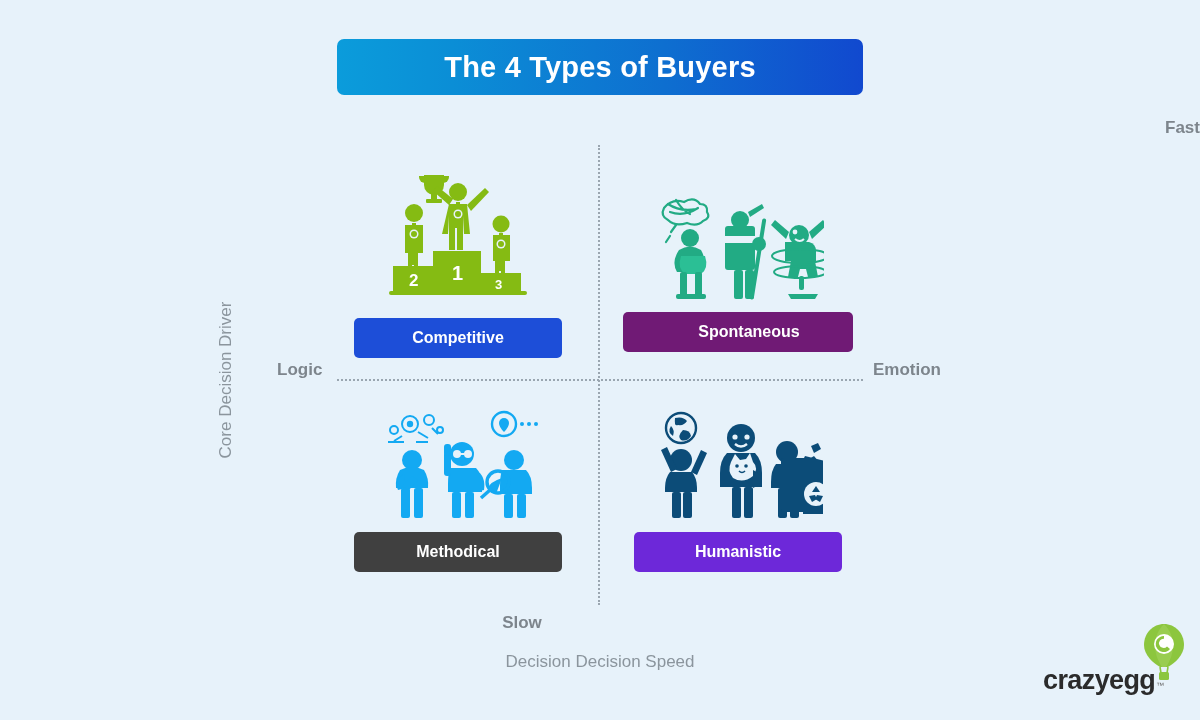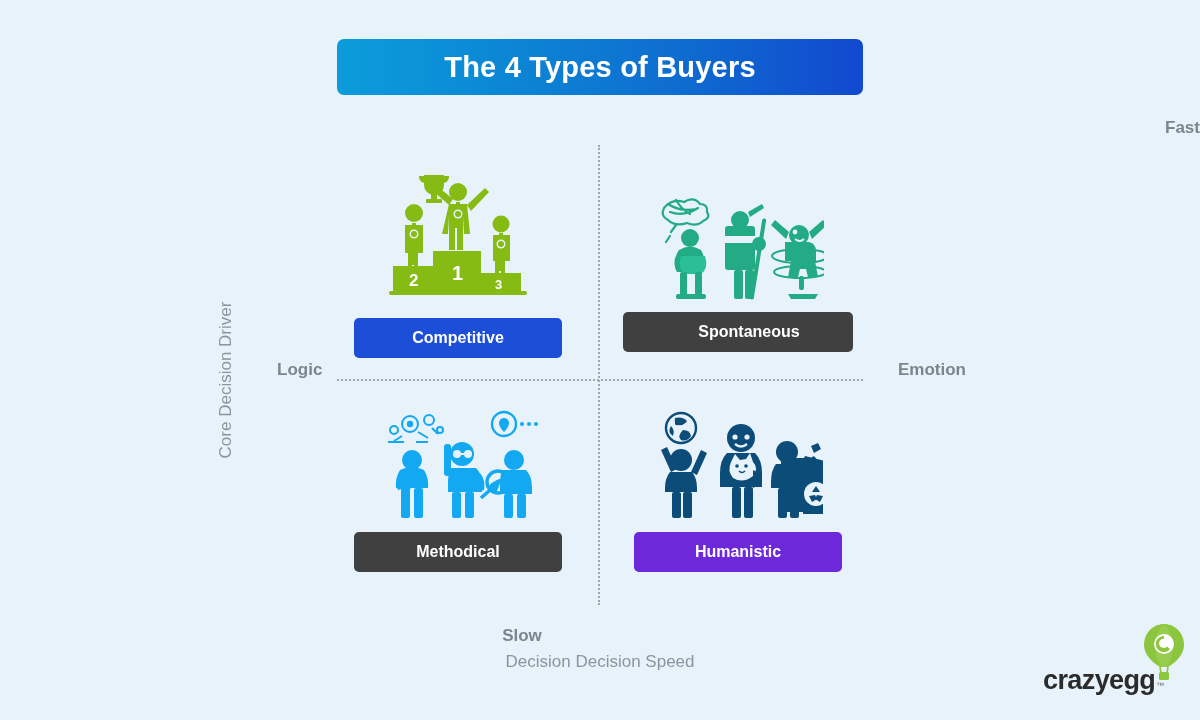--- a/index.html
+++ b/index.html
@@ -58,23 +58,23 @@
   }
 
   .axis-cap {
     position: absolute;
     color: #7d858c;
     font-size: 17px;
     font-weight: bold;
     white-space: nowrap;
   }
   #cap-fast { left: 0; top: 118px; width: 1200px; text-align: right; }
-  #cap-slow { left: 0; top: 626px; width: 1044px; text-align: center; }
+  #cap-slow { left: 0; top: 613px; width: 1044px; text-align: center; }
   #cap-logic { left: 277px; top: 370px; transform: translateY(-50%); }
-  #cap-emotion { left: 898px; top: 370px; transform: translateY(-50%); }
+  #cap-emotion { left: 873px; top: 370px; transform: translateY(-50%); }
 
   #xlabel {
     position: absolute;
     left: 0;
     top: 652px;
     width: 1200px;
     text-align: center;
     color: #8b959d;
     font-size: 17px;
     white-space: nowrap;
@@ -121,21 +121,21 @@
     padding: 0 22px;
     min-width: 120px;
   }
   .quad-pill span {
     color: #ffffff;
     font-size: 16px;
     font-weight: bold;
     white-space: nowrap;
   }
   .pill-competitive { background: #1d4ed8; width: 164px; margin-top: 18px; }
-  .pill-spontaneous { background: #404040; width: 164px; padding-left: 44px; }
+  .pill-spontaneous { background: #701a75; width: 164px; padding-left: 44px; }
   .pill-methodical  { background: #404040; width: 164px; }
   .pill-humanistic  { background: #6d28d9; width: 164px; }
 
   
   #logo {
     position: absolute;
     left: 1043px;
     top: 624px;
     width: 140px;
     height: 76px;

